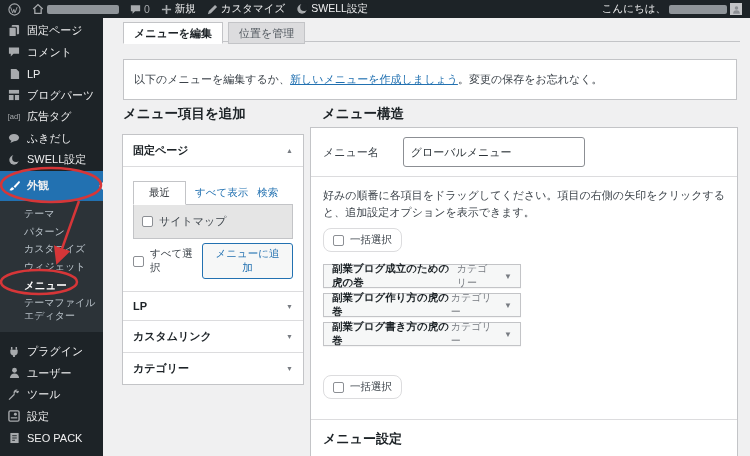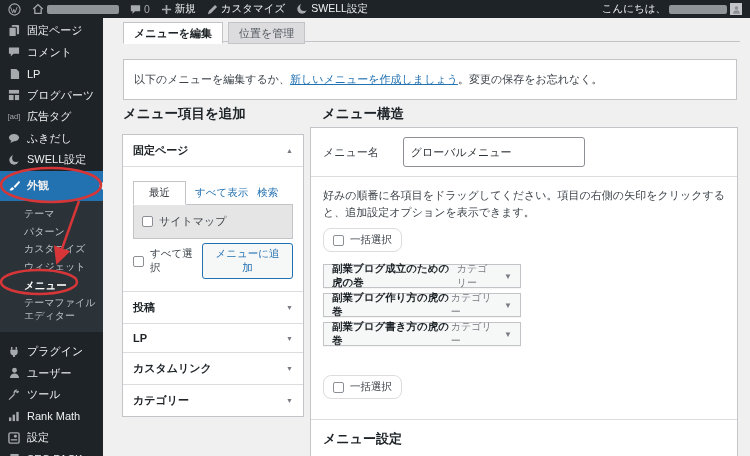--- a/index.html
+++ b/index.html
@@ -269,30 +269,20 @@
     <div class="sb-item">
       <span class="sb-ico">
           <svg width="12" height="12" viewBox="0 0 13 13">
             <path d="M12 2.2 A3.6 3.6 0 0 0 7.2 6.4 L1.6 12 l-1-1 5.6-5.6 A3.6 3.6 0 0 1 10.4 .6 L8.6 2.4 l.5 1.7 1.7.5 z" fill="#a7aaad"></path>
           </svg>
         </span>
       <span class="sb-label">ツール</span>
     </div>
     <div class="sb-item">
       <span class="sb-ico">
-          <svg width="12" height="11" viewBox="0 0 13 12">
-            <rect x="1" y="7" width="2.6" height="4" fill="#a7aaad"></rect>
-            <rect x="5" y="4" width="2.6" height="7" fill="#a7aaad"></rect>
-            <rect x="9" y="1" width="2.6" height="10" fill="#a7aaad"></rect>
-          </svg>
-        </span>
-      <span class="sb-label">Rank Math</span>
-    </div>
-    <div class="sb-item">
-      <span class="sb-ico">
           <svg width="12" height="12" viewBox="0 0 13 13">
             <rect x="1" y="1" width="11" height="11" rx="1.5" fill="none" stroke="#a7aaad" stroke-width="1.5"></rect>
             <path d="M3 8.5 h7" stroke="#a7aaad" stroke-width="1.4"></path>
             <circle cx="8" cy="4.7" r="1.6" fill="#a7aaad"></circle>
           </svg>
         </span>
       <span class="sb-label">設定</span>
     </div>
     <div class="sb-item">
       <span class="sb-ico">
@@ -336,24 +326,20 @@
             <span>サイトマップ</span>
           </label>
         </div>
         <div class="panel-actions">
           <label class="cb-row select-all">
             <span class="cb"></span>
             <span>すべて選択</span>
           </label>
           <button class="btn-outline">メニューに追加</button>
         </div>
-      </div>
-      <div class="acc-header acc-border">
-        <span>投稿</span>
-        <span class="acc-arrow">▼</span>
       </div>
       <div class="acc-header acc-border">
         <span>LP</span>
         <span class="acc-arrow">▼</span>
       </div>
       <div class="acc-header acc-border">
         <span>カスタムリンク</span>
         <span class="acc-arrow">▼</span>
       </div>
       <div class="acc-header acc-border">

